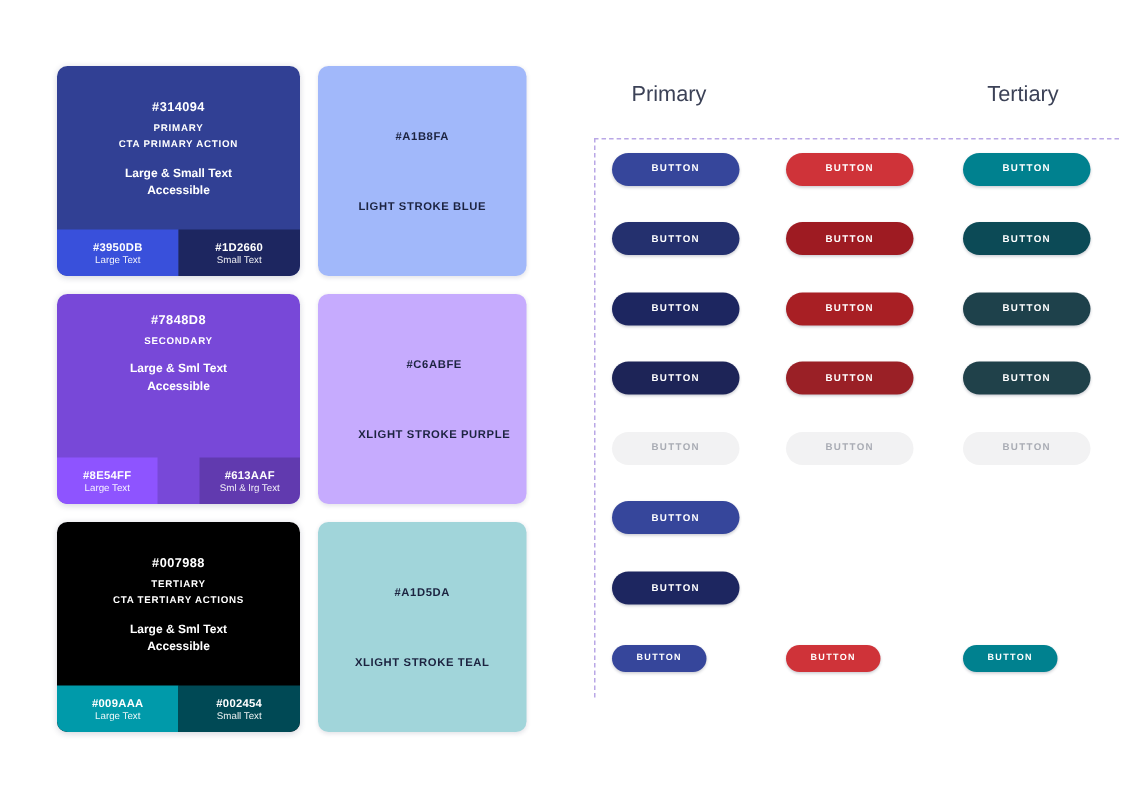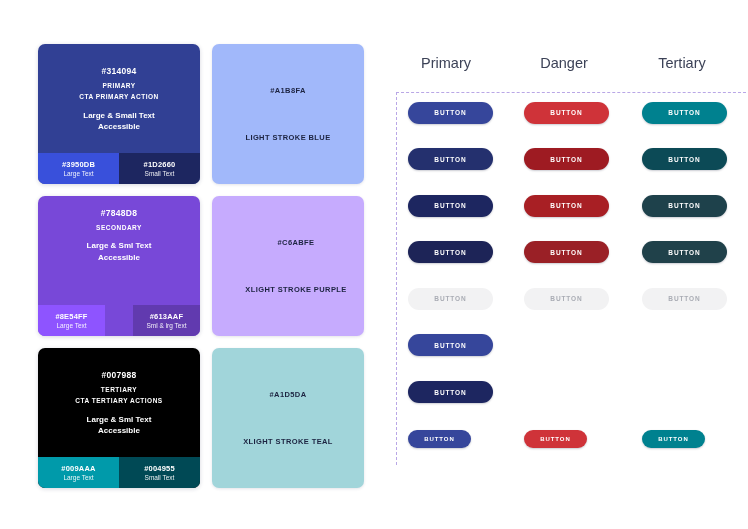--- a/index.html
+++ b/index.html
@@ -55,21 +55,21 @@
     flex: 1 1 50%;
     display: flex; flex-direction: column;
     align-items: center; justify-content: center;
     color: #ffffff;
   }
   .footer-hex { font-size: 7.5px; font-weight: bold; letter-spacing: 0.2px; }
   .footer-label { font-size: 6.5px; font-weight: normal; margin-top: 1.5px; opacity: 0.92; }
 
   .stroke-card {
     position: absolute; left: 174px; top: 0;
-    width: 152px; height: 140px;
+    width: 139px; height: 140px;
     border-radius: 7px;
     display: flex; flex-direction: column;
     align-items: center; justify-content: center;
     color: #1c2340; text-align: center;
     box-shadow: 0 1px 3px rgba(30,35,70,0.12);
   }
   .stroke-hex { font-size: 7.5px; font-weight: bold; letter-spacing: 0.4px; }
   .stroke-name { font-size: 7.5px; font-weight: bold; letter-spacing: 0.4px; margin-top: 38px; }
 
   
@@ -182,37 +182,36 @@
           <div class="card-usage">CTA TERTIARY ACTIONS</div>
           <div class="card-a11y">Large &amp; Sml Text</div>
           <div class="card-a11y">Accessible</div>
         </div>
         <div class="card-footer">
           <div class="footer-cell" style="background: rgb(0, 154, 170);">
             <div class="footer-hex">#009AAA</div>
             <div class="footer-label">Large Text</div>
           </div>
           <div class="footer-cell" style="background: rgb(0, 73, 85);">
-            <div class="footer-hex">#004955</div>
+            <div class="footer-hex">#002454</div>
             <div class="footer-label">Small Text</div>
           </div>
         </div>
       </div>
       <div class="stroke-card" style="background: rgb(161, 213, 218);">
         <div class="stroke-hex">#A1D5DA</div>
         <div class="stroke-name">XLIGHT STROKE TEAL</div>
       </div>
     </div>
 
   </section>
 
   <section class="buttons">
     <div class="col-headers">
       <div class="col-header c0">Primary</div>
-      <div class="col-header c1">Danger</div>
       <div class="col-header c2">Tertiary</div>
     </div>
     <div class="dashed-area"></div>
     <div class="btn-grid" id="btn-grid">
         <div class="btn-row">
           <div class="btn-slot c0"><button class="btn" style="background: rgb(54, 70, 155);">BUTTON</button></div>
           <div class="btn-slot c1"><button class="btn" style="background: rgb(207, 51, 57);">BUTTON</button></div>
           <div class="btn-slot c2"><button class="btn" style="background: rgb(0, 129, 143);">BUTTON</button></div>
         </div>
         <div class="btn-row">

